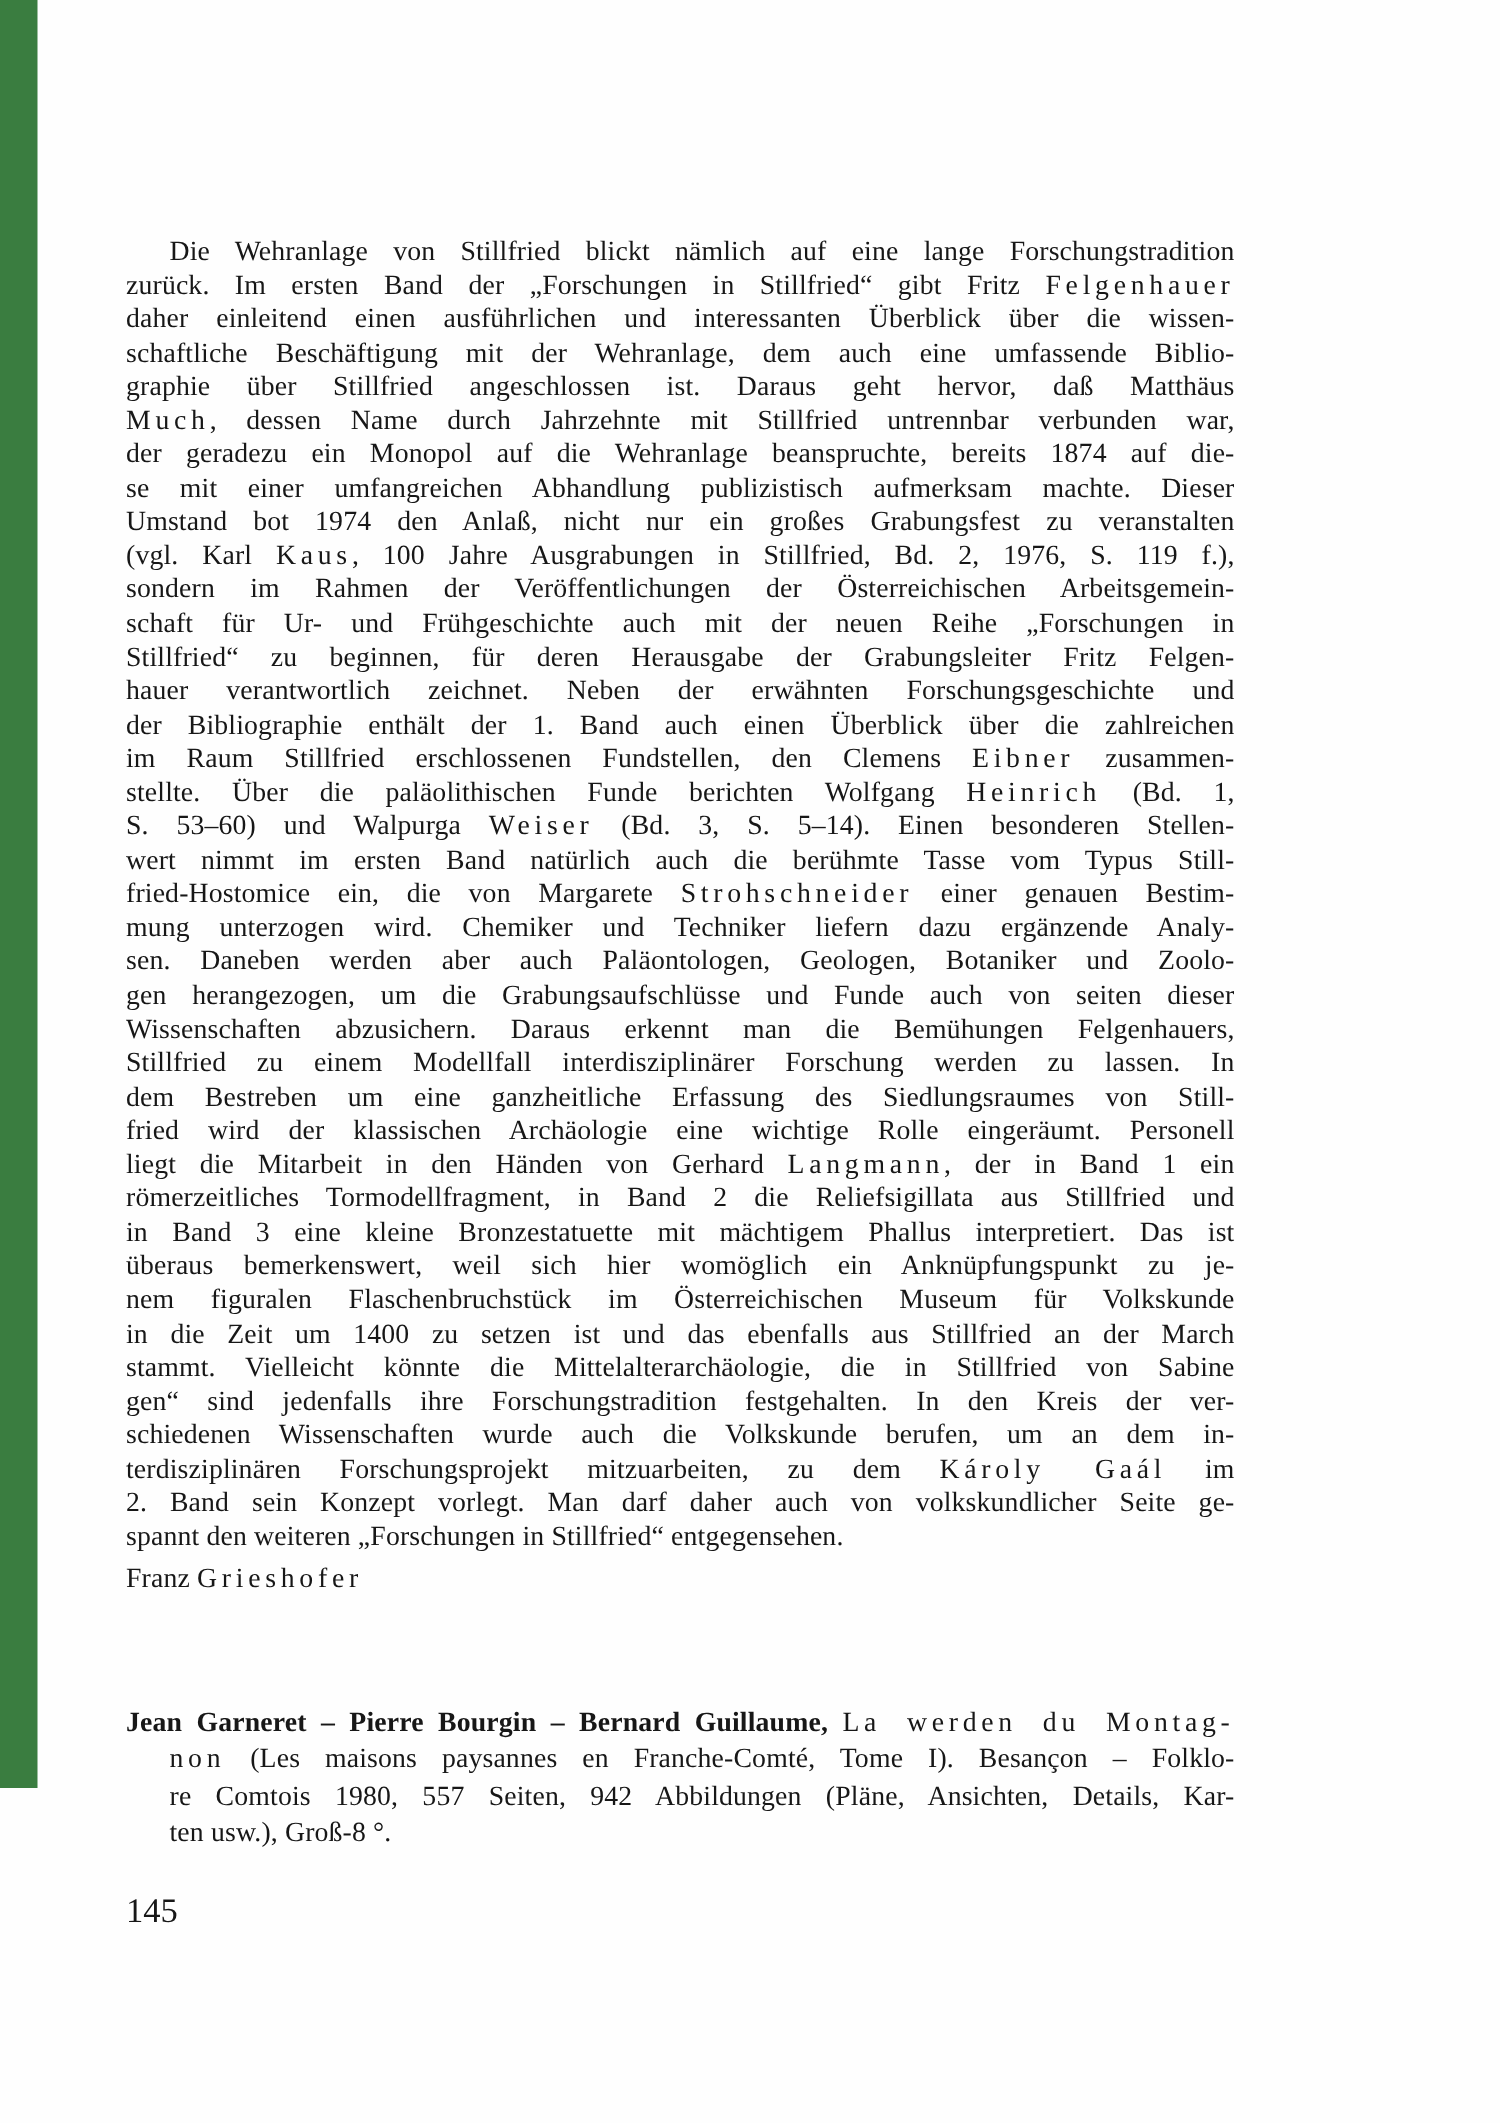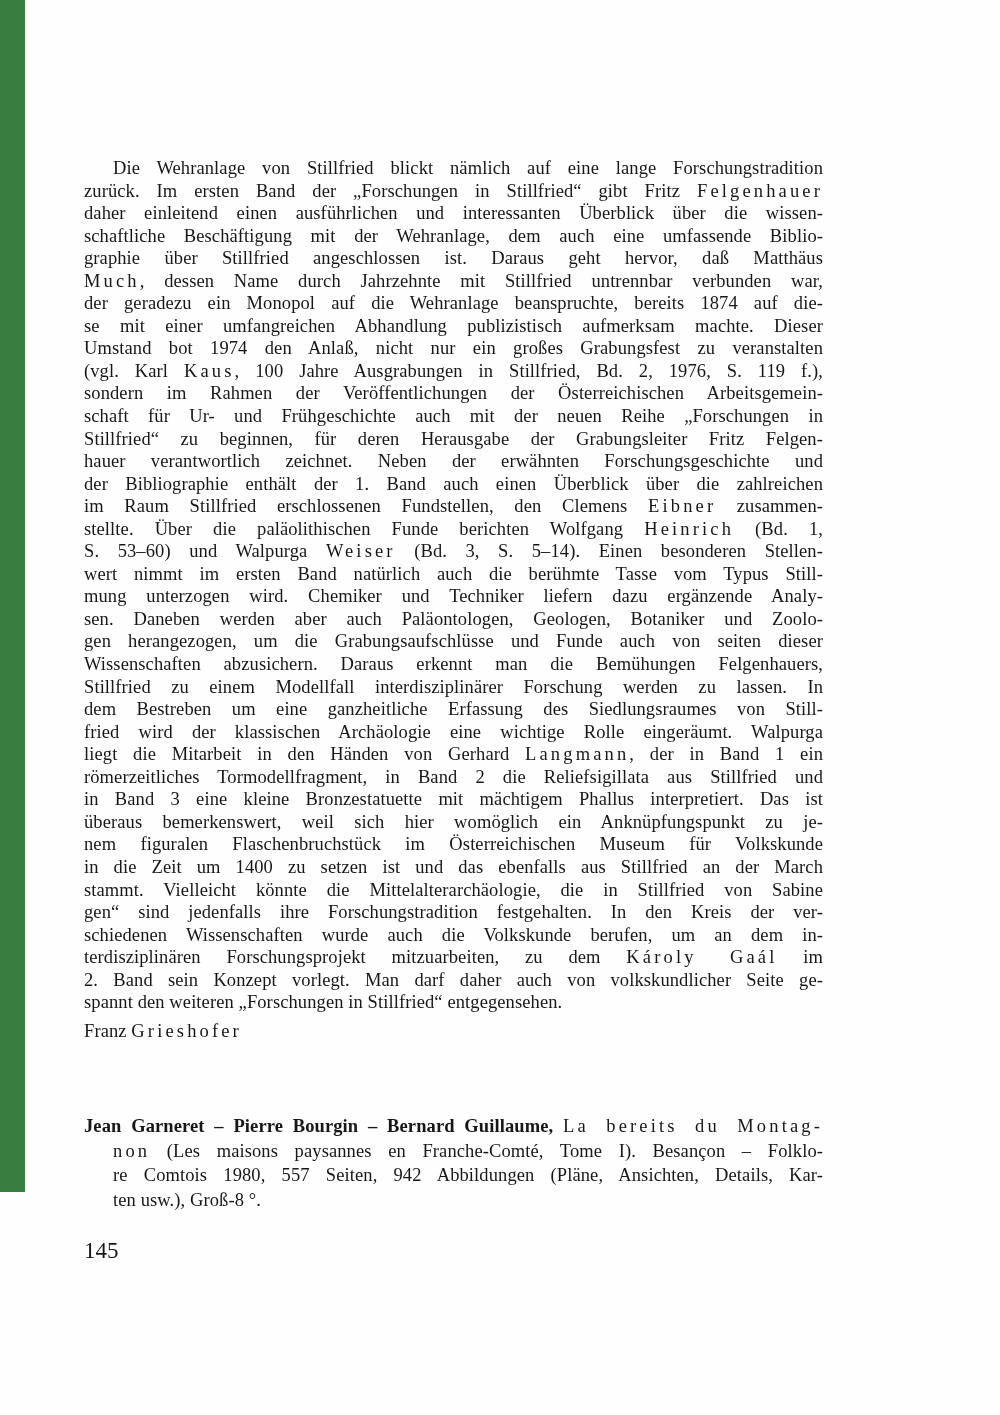--- a/index.html
+++ b/index.html
@@ -61,44 +61,45 @@
         <div class="line j"><span>(vgl. Karl </span><span class="sp">Kaus</span><span>, 100 Jahre Ausgrabungen in Stillfried, Bd. 2, 1976, S. 119 f.),</span></div>
         <div class="line j"><span>sondern im Rahmen der Veröffentlichungen der Österreichischen Arbeitsgemein-</span></div>
         <div class="line j"><span>schaft für Ur- und Frühgeschichte auch mit der neuen Reihe „Forschungen in</span></div>
         <div class="line j"><span>Stillfried“ zu beginnen, für deren Herausgabe der Grabungsleiter Fritz Felgen-</span></div>
         <div class="line j"><span>hauer verantwortlich zeichnet. Neben der erwähnten Forschungsgeschichte und</span></div>
         <div class="line j"><span>der Bibliographie enthält der 1. Band auch einen Überblick über die zahlreichen</span></div>
         <div class="line j"><span>im Raum Stillfried erschlossenen Fundstellen, den Clemens </span><span class="sp">Eibner</span><span> zusammen-</span></div>
         <div class="line j"><span>stellte. Über die paläolithischen Funde berichten Wolfgang </span><span class="sp">Heinrich</span><span> (Bd. 1,</span></div>
         <div class="line j"><span>S. 53–60) und Walpurga </span><span class="sp">Weiser</span><span> (Bd. 3, S. 5–14). Einen besonderen Stellen-</span></div>
         <div class="line j"><span>wert nimmt im ersten Band natürlich auch die berühmte Tasse vom Typus Still-</span></div>
+        <div class="line j"><span>fried-Hostomice ein, die von Margarete </span><span class="sp">Strohschneider</span><span> einer genauen Bestim-</span></div>
         <div class="line j"><span>mung unterzogen wird. Chemiker und Techniker liefern dazu ergänzende Analy-</span></div>
         <div class="line j"><span>sen. Daneben werden aber auch Paläontologen, Geologen, Botaniker und Zoolo-</span></div>
         <div class="line j"><span>gen herangezogen, um die Grabungsaufschlüsse und Funde auch von seiten dieser</span></div>
         <div class="line j"><span>Wissenschaften abzusichern. Daraus erkennt man die Bemühungen Felgenhauers,</span></div>
         <div class="line j"><span>Stillfried zu einem Modellfall interdisziplinärer Forschung werden zu lassen. In</span></div>
         <div class="line j"><span>dem Bestreben um eine ganzheitliche Erfassung des Siedlungsraumes von Still-</span></div>
-        <div class="line j"><span>fried wird der klassischen Archäologie eine wichtige Rolle eingeräumt. Walpurga</span></div>
+        <div class="line j"><span>fried wird der klassischen Archäologie eine wichtige Rolle eingeräumt. Personell</span></div>
         <div class="line j"><span>liegt die Mitarbeit in den Händen von Gerhard </span><span class="sp">Langmann</span><span>, der in Band 1 ein</span></div>
         <div class="line j"><span>römerzeitliches Tormodellfragment, in Band 2 die Reliefsigillata aus Stillfried und</span></div>
         <div class="line j"><span>in Band 3 eine kleine Bronzestatuette mit mächtigem Phallus interpretiert. Das ist</span></div>
         <div class="line j"><span>überaus bemerkenswert, weil sich hier womöglich ein Anknüpfungspunkt zu je-</span></div>
         <div class="line j"><span>nem figuralen Flaschenbruchstück im Österreichischen Museum für Volkskunde</span></div>
         <div class="line j"><span>in die Zeit um 1400 zu setzen ist und das ebenfalls aus Stillfried an der March</span></div>
         <div class="line j"><span>stammt. Vielleicht könnte die Mittelalterarchäologie, die in Stillfried von Sabine</span></div>
         <div class="line j"><span>gen“ sind jedenfalls ihre Forschungstradition festgehalten. In den Kreis der ver-</span></div>
         <div class="line j"><span>schiedenen Wissenschaften wurde auch die Volkskunde berufen, um an dem in-</span></div>
         <div class="line j"><span>terdisziplinären Forschungsprojekt mitzuarbeiten, zu dem </span><span class="sp">Károly Gaál</span><span> im</span></div>
         <div class="line j"><span>2. Band sein Konzept vorlegt. Man darf daher auch von volkskundlicher Seite ge-</span></div>
         <div class="line"><span>spannt den weiteren „Forschungen in Stillfried“ entgegensehen.</span></div>
       </div>
     <div class="signature-block">
         <div class="line"><span>Franz </span><span class="sp">Grieshofer</span></div>
       </div>
     <div class="bib-block">
-        <div class="line j"><span class="b">Jean Garneret – Pierre Bourgin – Bernard Guillaume,</span><span> </span><span class="sp">La bereits du Montag-</span></div>
+        <div class="line j"><span class="b">Jean Garneret – Pierre Bourgin – Bernard Guillaume,</span><span> </span><span class="sp">La werden du Montag-</span></div>
         <div class="line j i"><span class="sp">non</span><span> (Les maisons paysannes en Franche-Comté, Tome I). Besançon – Folklo-</span></div>
         <div class="line j i"><span>re Comtois 1980, 557 Seiten, 942 Abbildungen (Pläne, Ansichten, Details, Kar-</span></div>
         <div class="line i"><span>ten usw.), Groß-8 °.</span></div>
       </div>
     <div class="page-number">145</div>
   </div>
 </div>
 
 </body></html>

